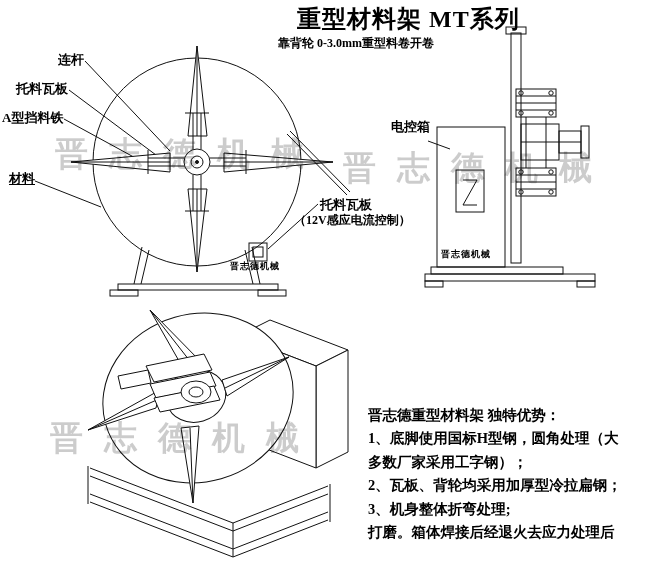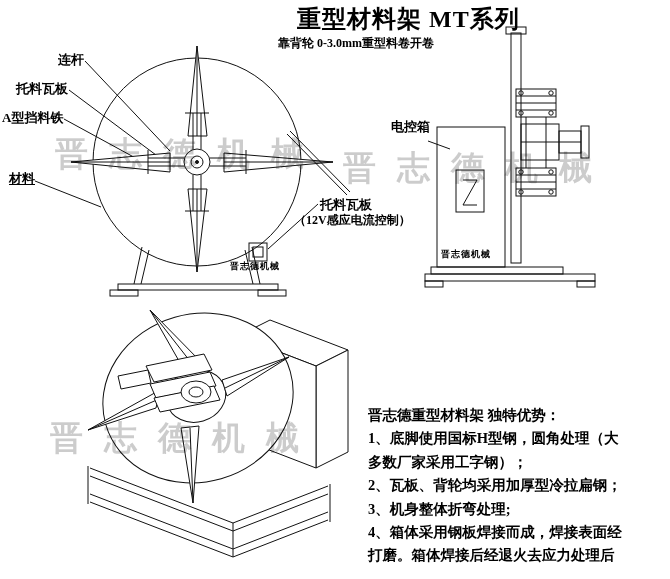--- a/index.html
+++ b/index.html
@@ -158,17 +158,16 @@
 
   <div class="label" style="left:383px; top:118px;margin-left:8px;">电控箱</div>
   <div class="maker" style="left:441px; top:248px;">晋志德机械</div>
 
   <div class="adv">
     <div>晋志德重型材料架 独特优势：</div>
     <div>1、底脚使用国标H型钢，圆角处理（大</div>
     <div>多数厂家采用工字钢）；</div>
     <div>2、瓦板、背轮均采用加厚型冷拉扁钢；</div>
     <div>3、机身整体折弯处理;</div>
-    <div>4、箱体采用钢板焊接而成，焊接表面经</div>
     <div>打磨。箱体焊接后经退火去应力处理后</div>
   </div>
 
 </div>
 
 </body></html>

